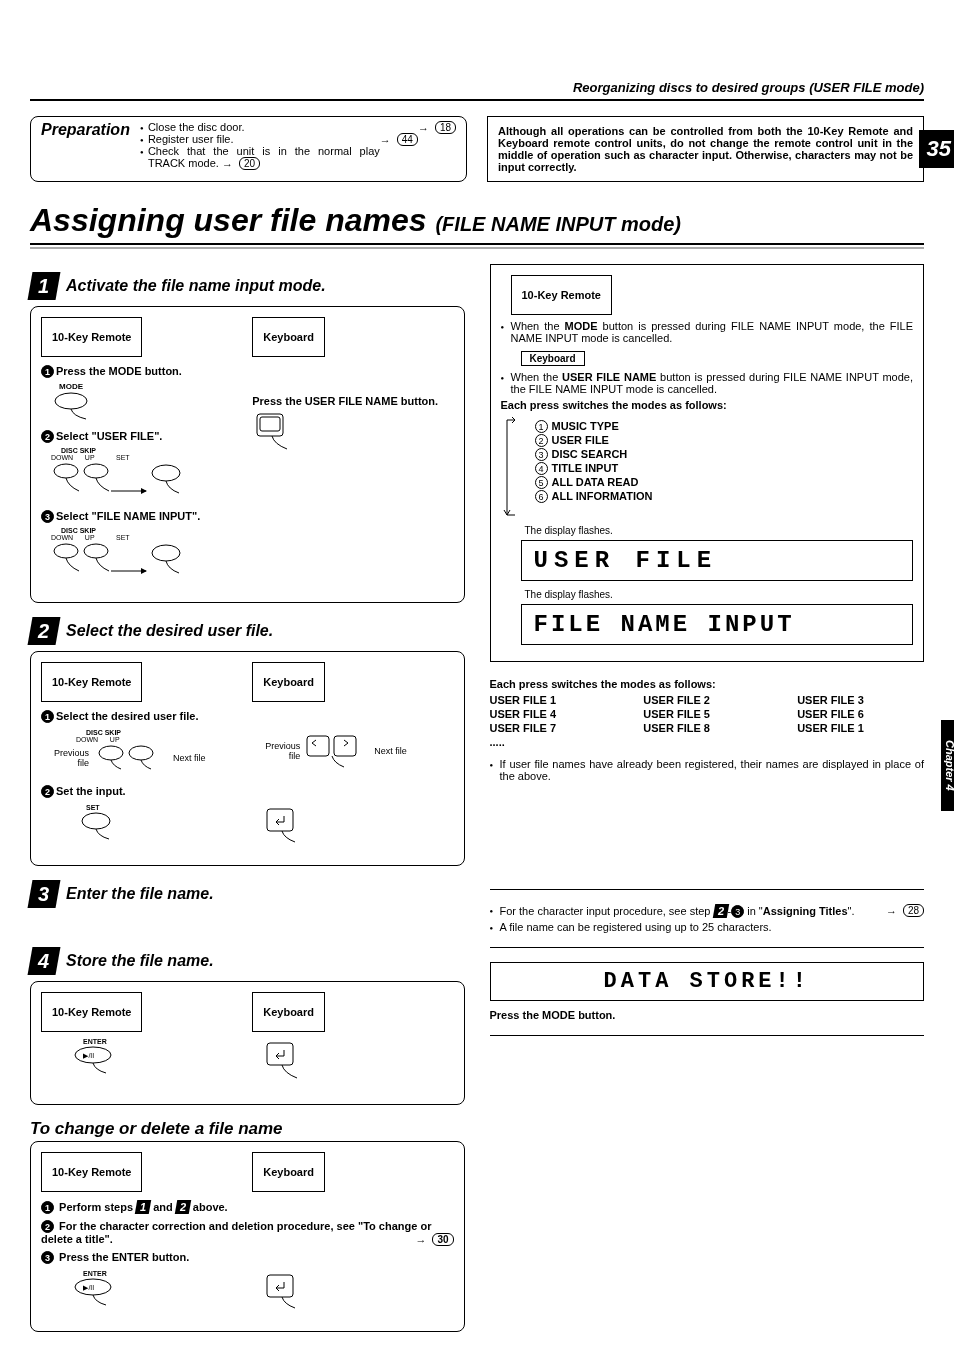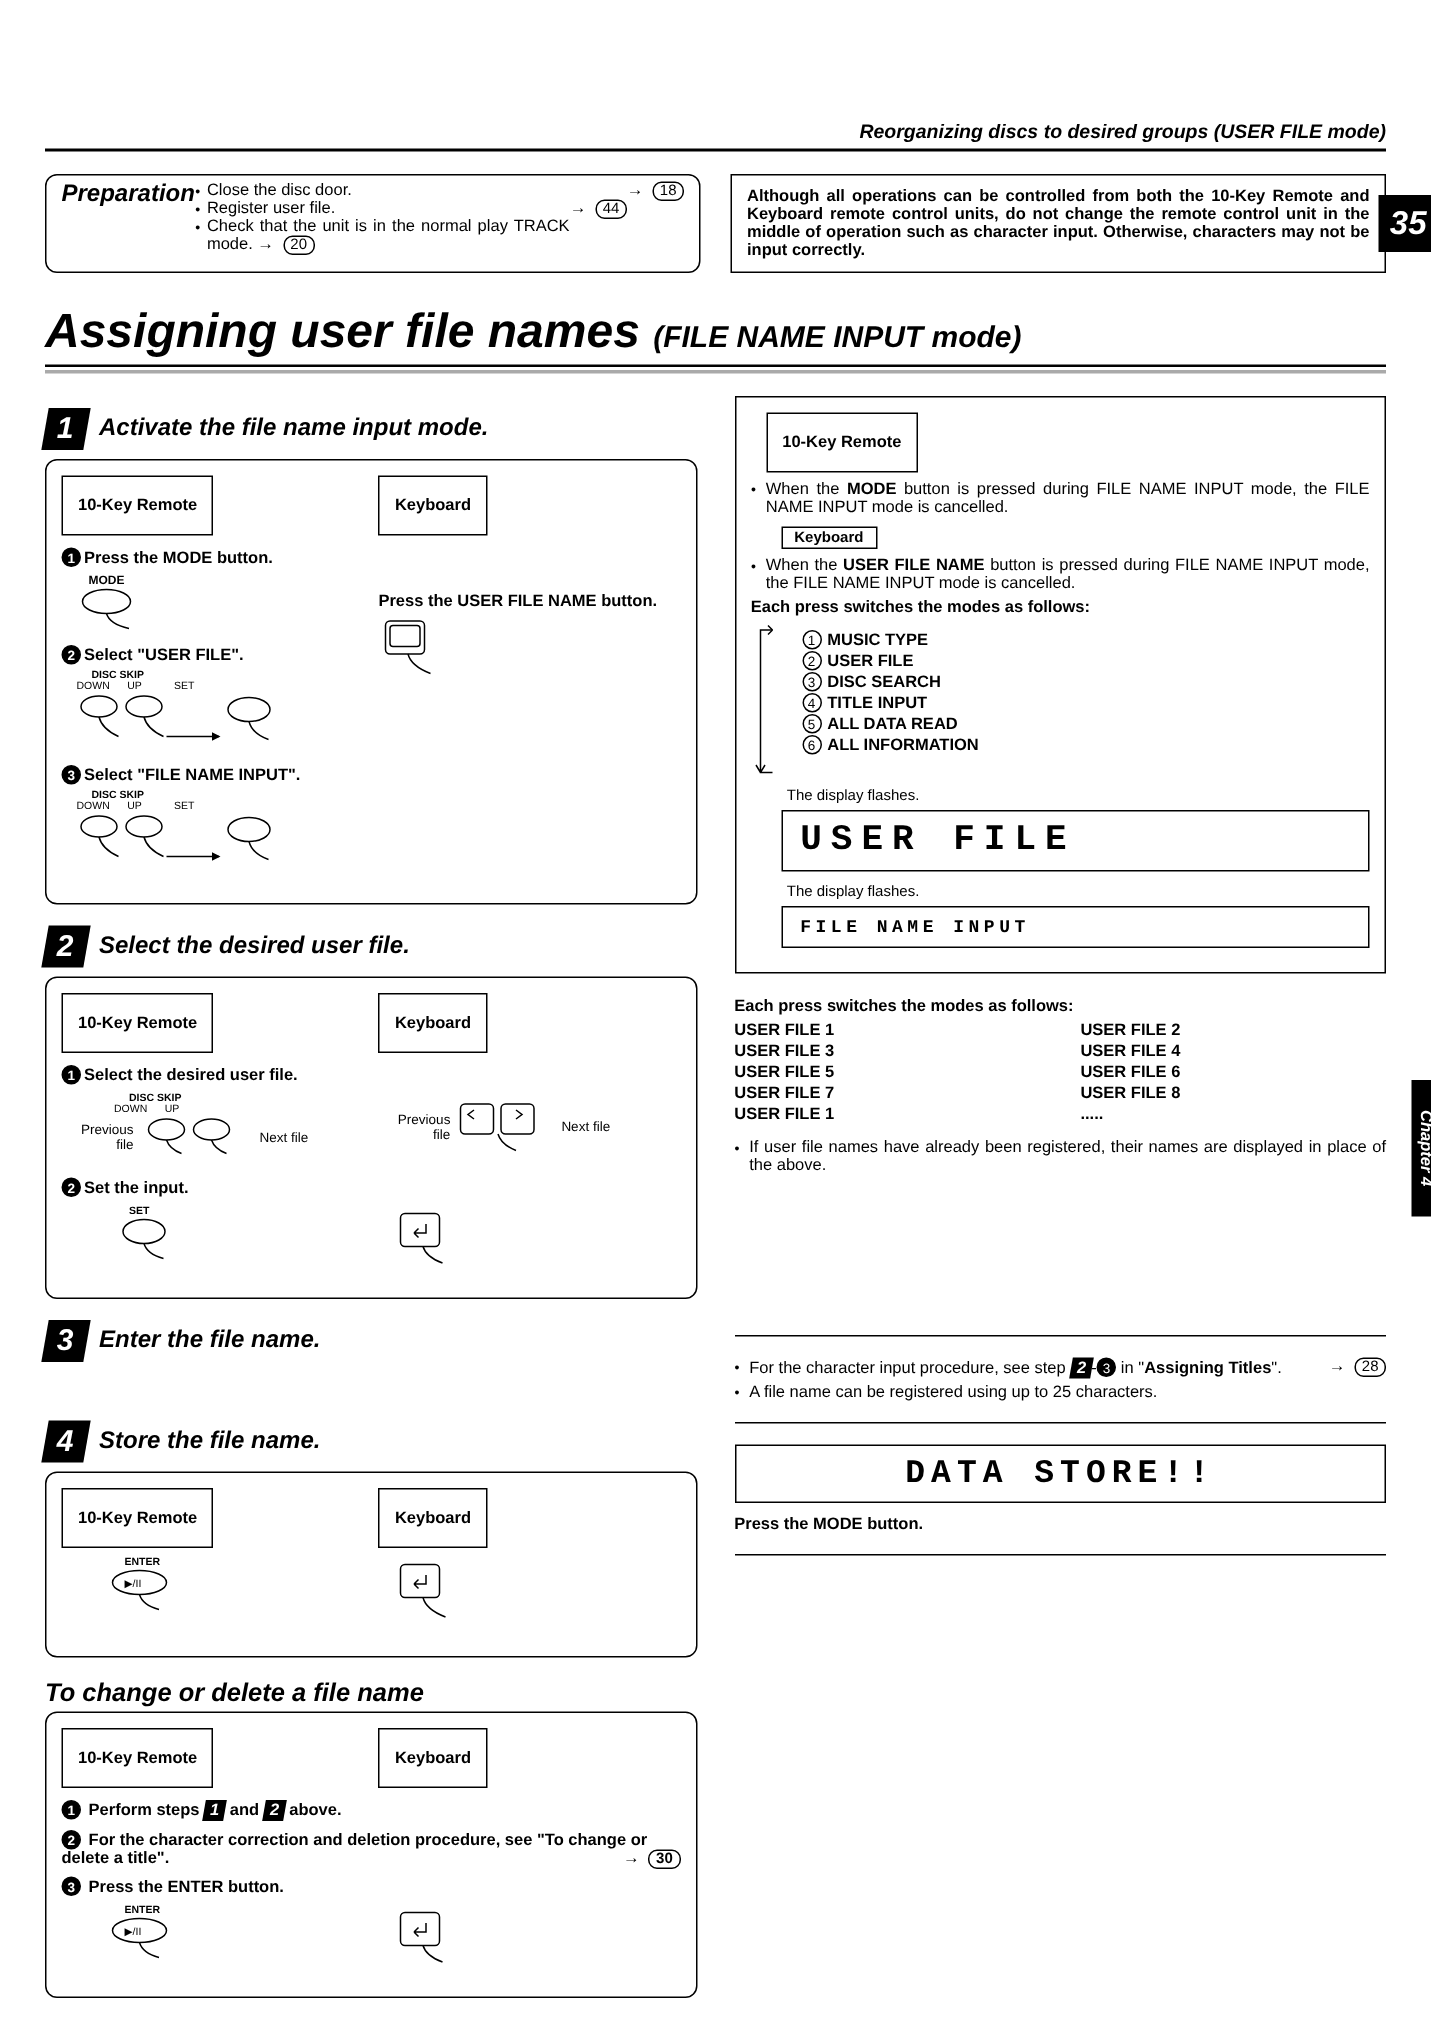--- a/index.html
+++ b/index.html
@@ -1,21 +1,21 @@
 <!DOCTYPE html>
 <html><head>
 <meta charset="utf-8">
 <style>
   * { box-sizing: border-box; margin: 0; padding: 0; }
   body { font-family: Arial, Helvetica, sans-serif; font-size: 12px; background: #fff; color: #000; width: 954px; margin: 0 auto; position: relative; padding: 20px 30px 40px 30px; }
   .header-line { text-align: right; font-style: italic; font-weight: bold; font-size: 13px; margin: 60px 0 15px 0; padding-bottom: 4px; border-bottom: 2px solid #000; }
   .page-num-box { position: absolute; right: -5px; top: 130px; background: #000; color: #fff; font-style: italic; font-weight: bold; font-size: 22px; padding: 6px 8px; }
   .chapter-tab { position: absolute; right: -5px; top: 720px; background: #000; color: #fff; font-style: italic; font-weight: bold; font-size: 11px; padding: 20px 3px; writing-mode: vertical-rl; }
   .top-row { display: flex; gap: 20px; margin-bottom: 20px; }
-  .prep-box { border: 1.5px solid #000; border-radius: 8px; padding: 4px 10px 8px 10px; flex: 1; display: flex; gap: 0; align-items: flex-start; }
+  .prep-box { border: 1.5px solid #000; border-radius: 8px; padding: 4px 10px 8px 10px; flex: 1; display: flex; gap: 10px; align-items: flex-start; }
   .prep-title { font-style: italic; font-weight: bold; font-size: 16px; flex-shrink: 0; }
   .prep-list { font-size: 11px; flex: 1; }
   .prep-list li { list-style: none; position: relative; padding-left: 8px; text-align: justify; }
   .prep-list li::before { content: "●"; position: absolute; left: 0; font-size: 6px; top: 4px; }
   .page-ref { display: inline-block; border: 1px solid #000; border-radius: 6px; padding: 0 4px; font-size: 10px; margin-left: 4px; }
   .arrow { font-size: 11px; margin-right: 2px; }
   .warn-box { border: 1.5px solid #000; padding: 8px 10px; flex: 1; font-size: 11px; font-weight: bold; text-align: justify; }
   .main-title { font-style: italic; font-weight: bold; font-size: 32px; margin: 20px 0 4px 0; }
   .main-title .sub { font-size: 20px; }
   .title-underline { height: 6px; background: linear-gradient(to bottom, #000 0, #000 2px, #fff 2px, #fff 4px, #aaa 4px, #aaa 6px); margin-bottom: 15px; }
@@ -35,21 +35,21 @@
   .bullet { list-style: none; position: relative; padding-left: 10px; margin: 3px 0; font-size: 11px; text-align: justify; }
   .bullet::before { content: "●"; position: absolute; left: 0; font-size: 6px; top: 4px; }
   .mode-list { margin: 4px 0 4px 20px; font-size: 11px; font-weight: bold; }
   .mode-list li { list-style: none; margin: 1px 0; }
   .mode-list .circ-num { display: inline-block; width: 13px; height: 13px; border: 1px solid #000; border-radius: 50%; text-align: center; line-height: 12px; font-size: 9px; margin-right: 4px; font-weight: normal; }
   .lcd { border: 1.5px solid #000; padding: 6px 12px; margin: 4px 0 8px 20px; font-family: 'Courier New', monospace; font-size: 24px; letter-spacing: 6px; font-weight: bold; text-align: left; }
   .lcd.wide { letter-spacing: 4px; font-size: 22px; margin-left: 0; }
   .flash-note { font-size: 10px; margin: 0 0 2px 24px; }
   .inner-label { border: 1px solid #000; padding: 1px 8px; font-size: 10px; font-weight: bold; display: inline-block; margin: 4px 0 2px 20px; }
   .userfile-block { font-size: 11px; font-weight: bold; margin: 10px 0; }
-  .userfile-grid { display: grid; grid-template-columns: repeat(2, 1fr); gap: 2px 27px; margin: 4px 0; }
+  .userfile-grid { display: grid; grid-template-columns: repeat(3, 1fr); gap: 2px 27px; margin: 4px 0; }
   .sep { border: none; border-top: 1px solid #000; margin: 14px 0; }
   .two-inner { display: flex; gap: 10px; }
   .two-inner > div { flex: 1; }
   .small-text { font-size: 10px; }
 </style>
 </head>
 <body>
 
 <div class="header-line">Reorganizing discs to desired groups (USER FILE mode)</div>
 <div class="page-num-box">35</div>
@@ -295,21 +295,21 @@
           <li><span class="circ-num">2</span><span>USER FILE</span></li>
           <li><span class="circ-num">3</span><span>DISC SEARCH</span></li>
           <li><span class="circ-num">4</span><span>TITLE INPUT</span></li>
           <li><span class="circ-num">5</span><span>ALL DATA READ</span></li>
           <li><span class="circ-num">6</span><span>ALL INFORMATION</span></li>
         </ul>
       </div>
       <div class="flash-note">The display flashes.</div>
       <div class="lcd">USER FILE</div>
       <div class="flash-note">The display flashes.</div>
-      <div class="lcd" style="font-size:12px;letter-spacing:3px">FILE NAME INPUT</div>
+      <div class="lcd" style="font-size:24px;letter-spacing:3px">FILE NAME INPUT</div>
     </div>
 
     <div class="userfile-block">
       <div>Each press switches the modes as follows:</div>
       <div class="userfile-grid">
         <span>USER FILE 1</span>
         <span>USER FILE 2</span>
         <span>USER FILE 3</span>
         <span>USER FILE 4</span>
         <span>USER FILE 5</span>

